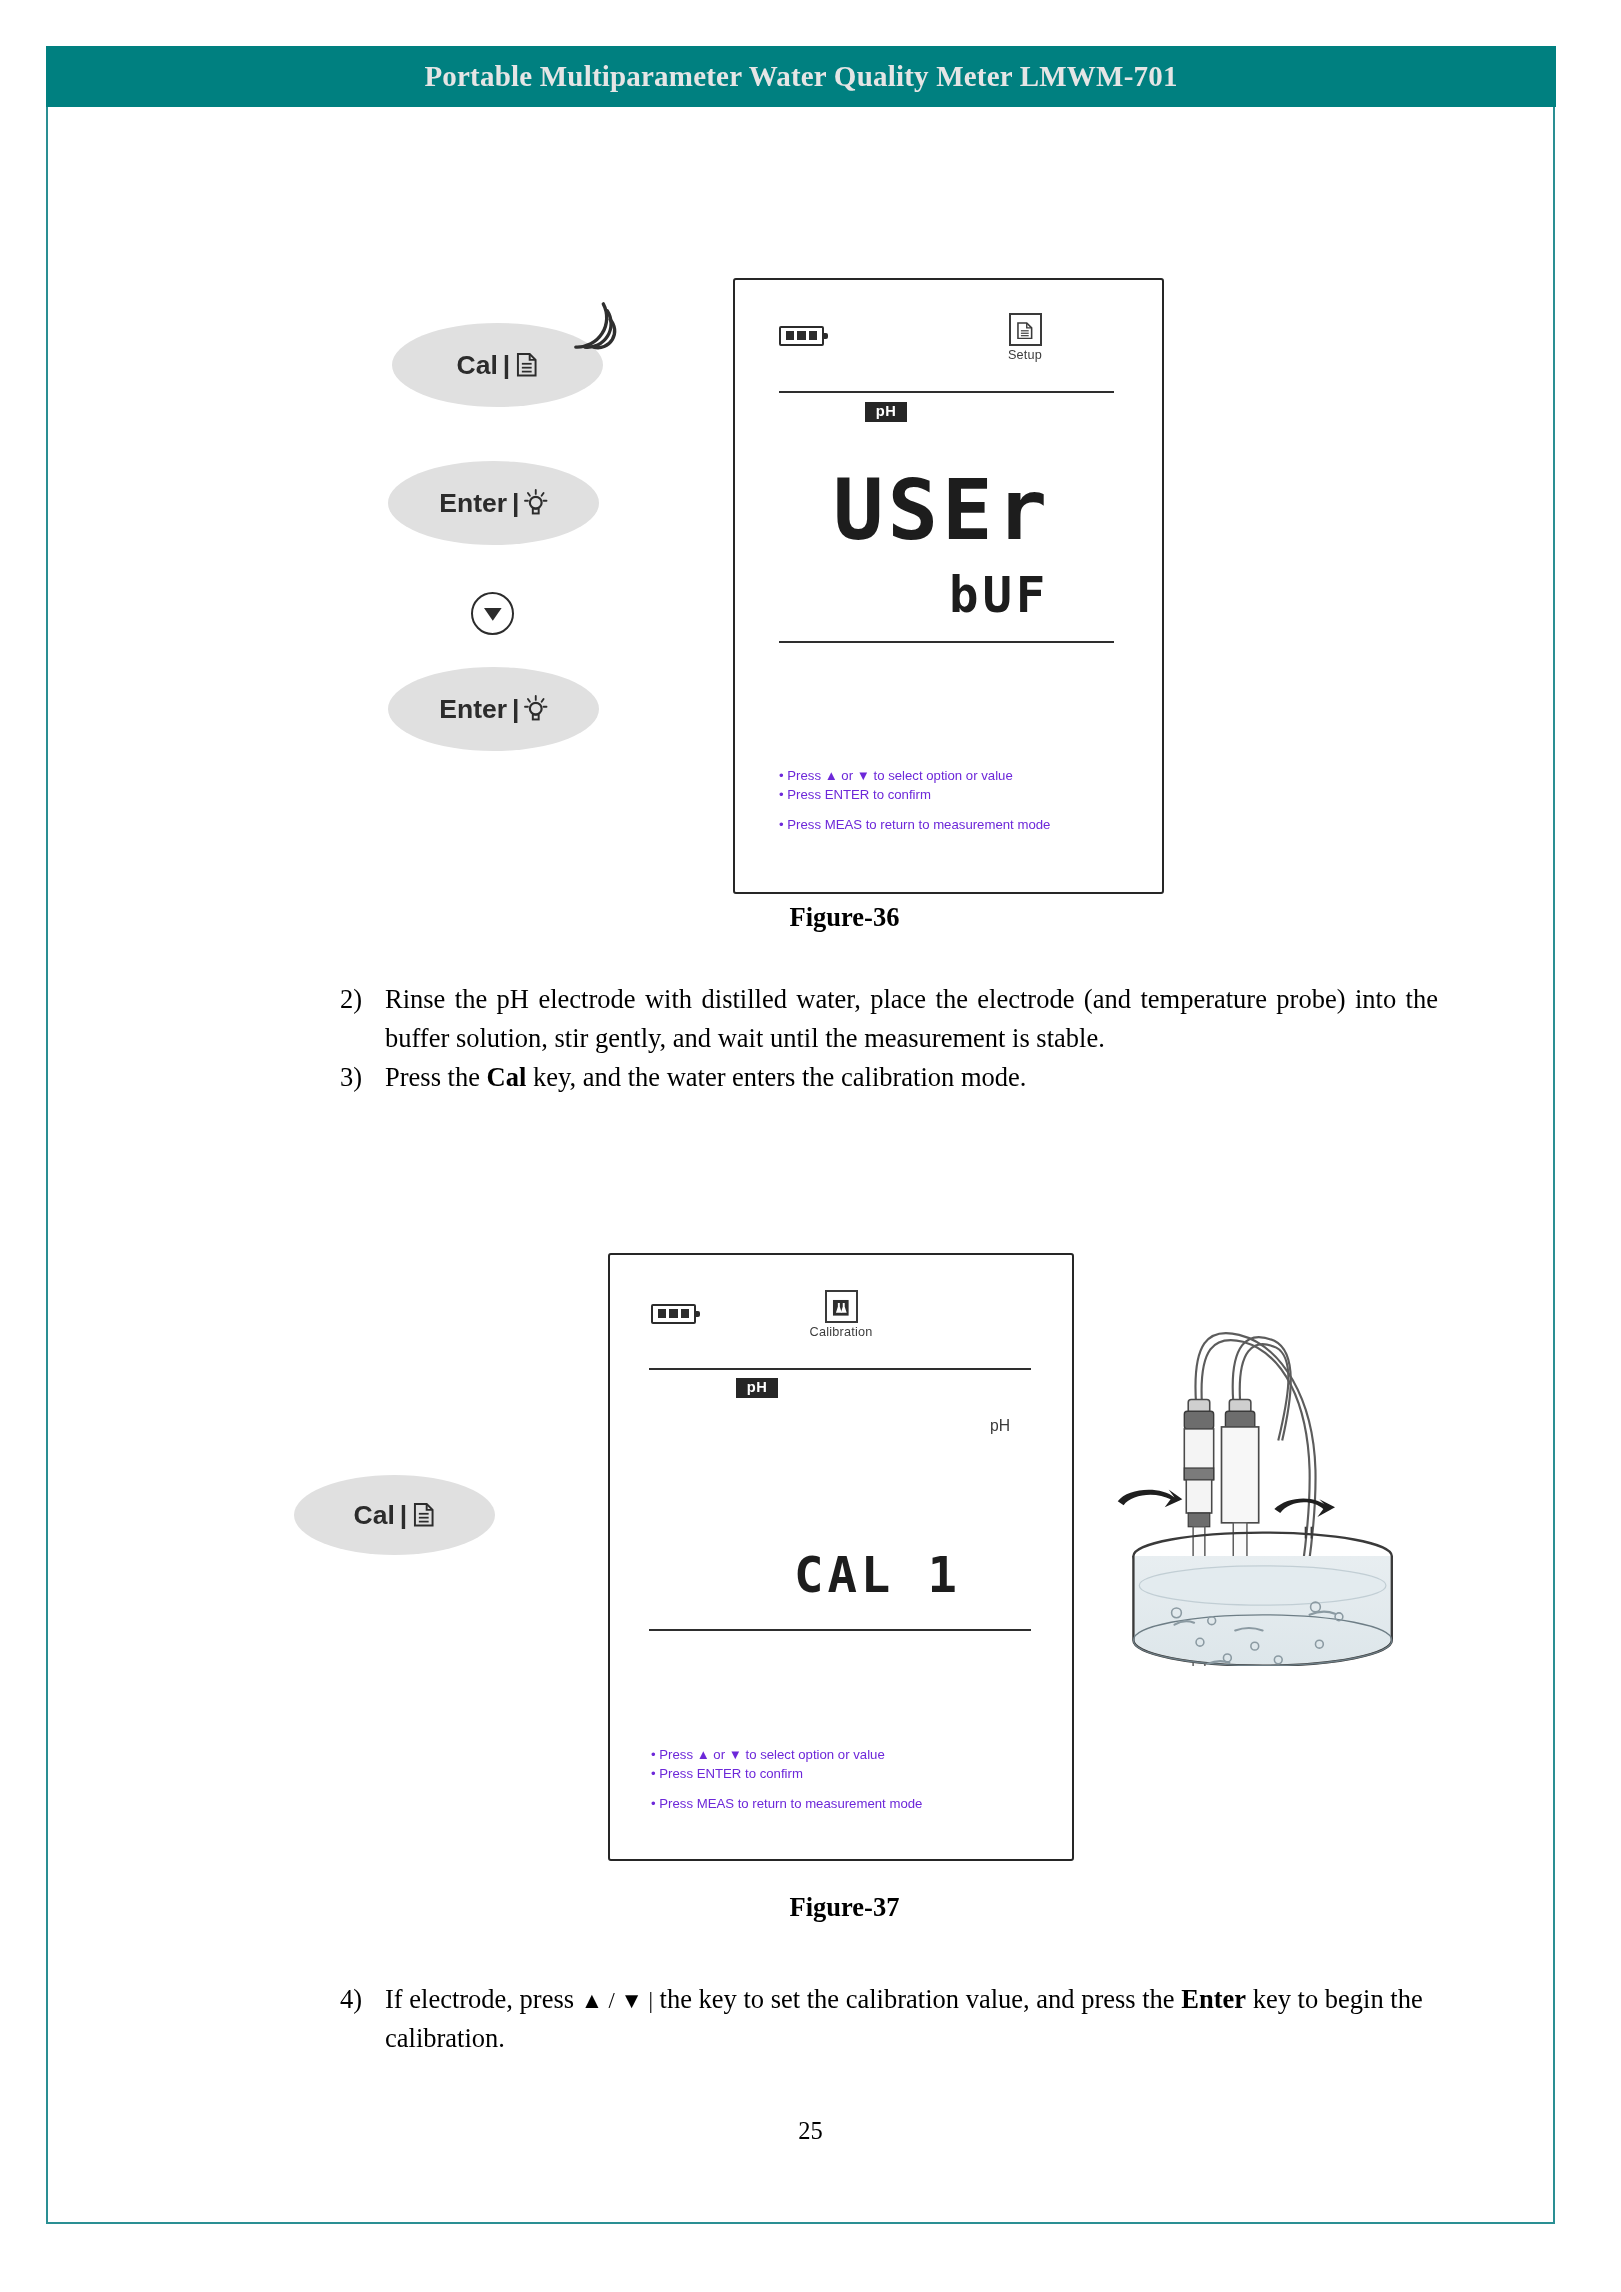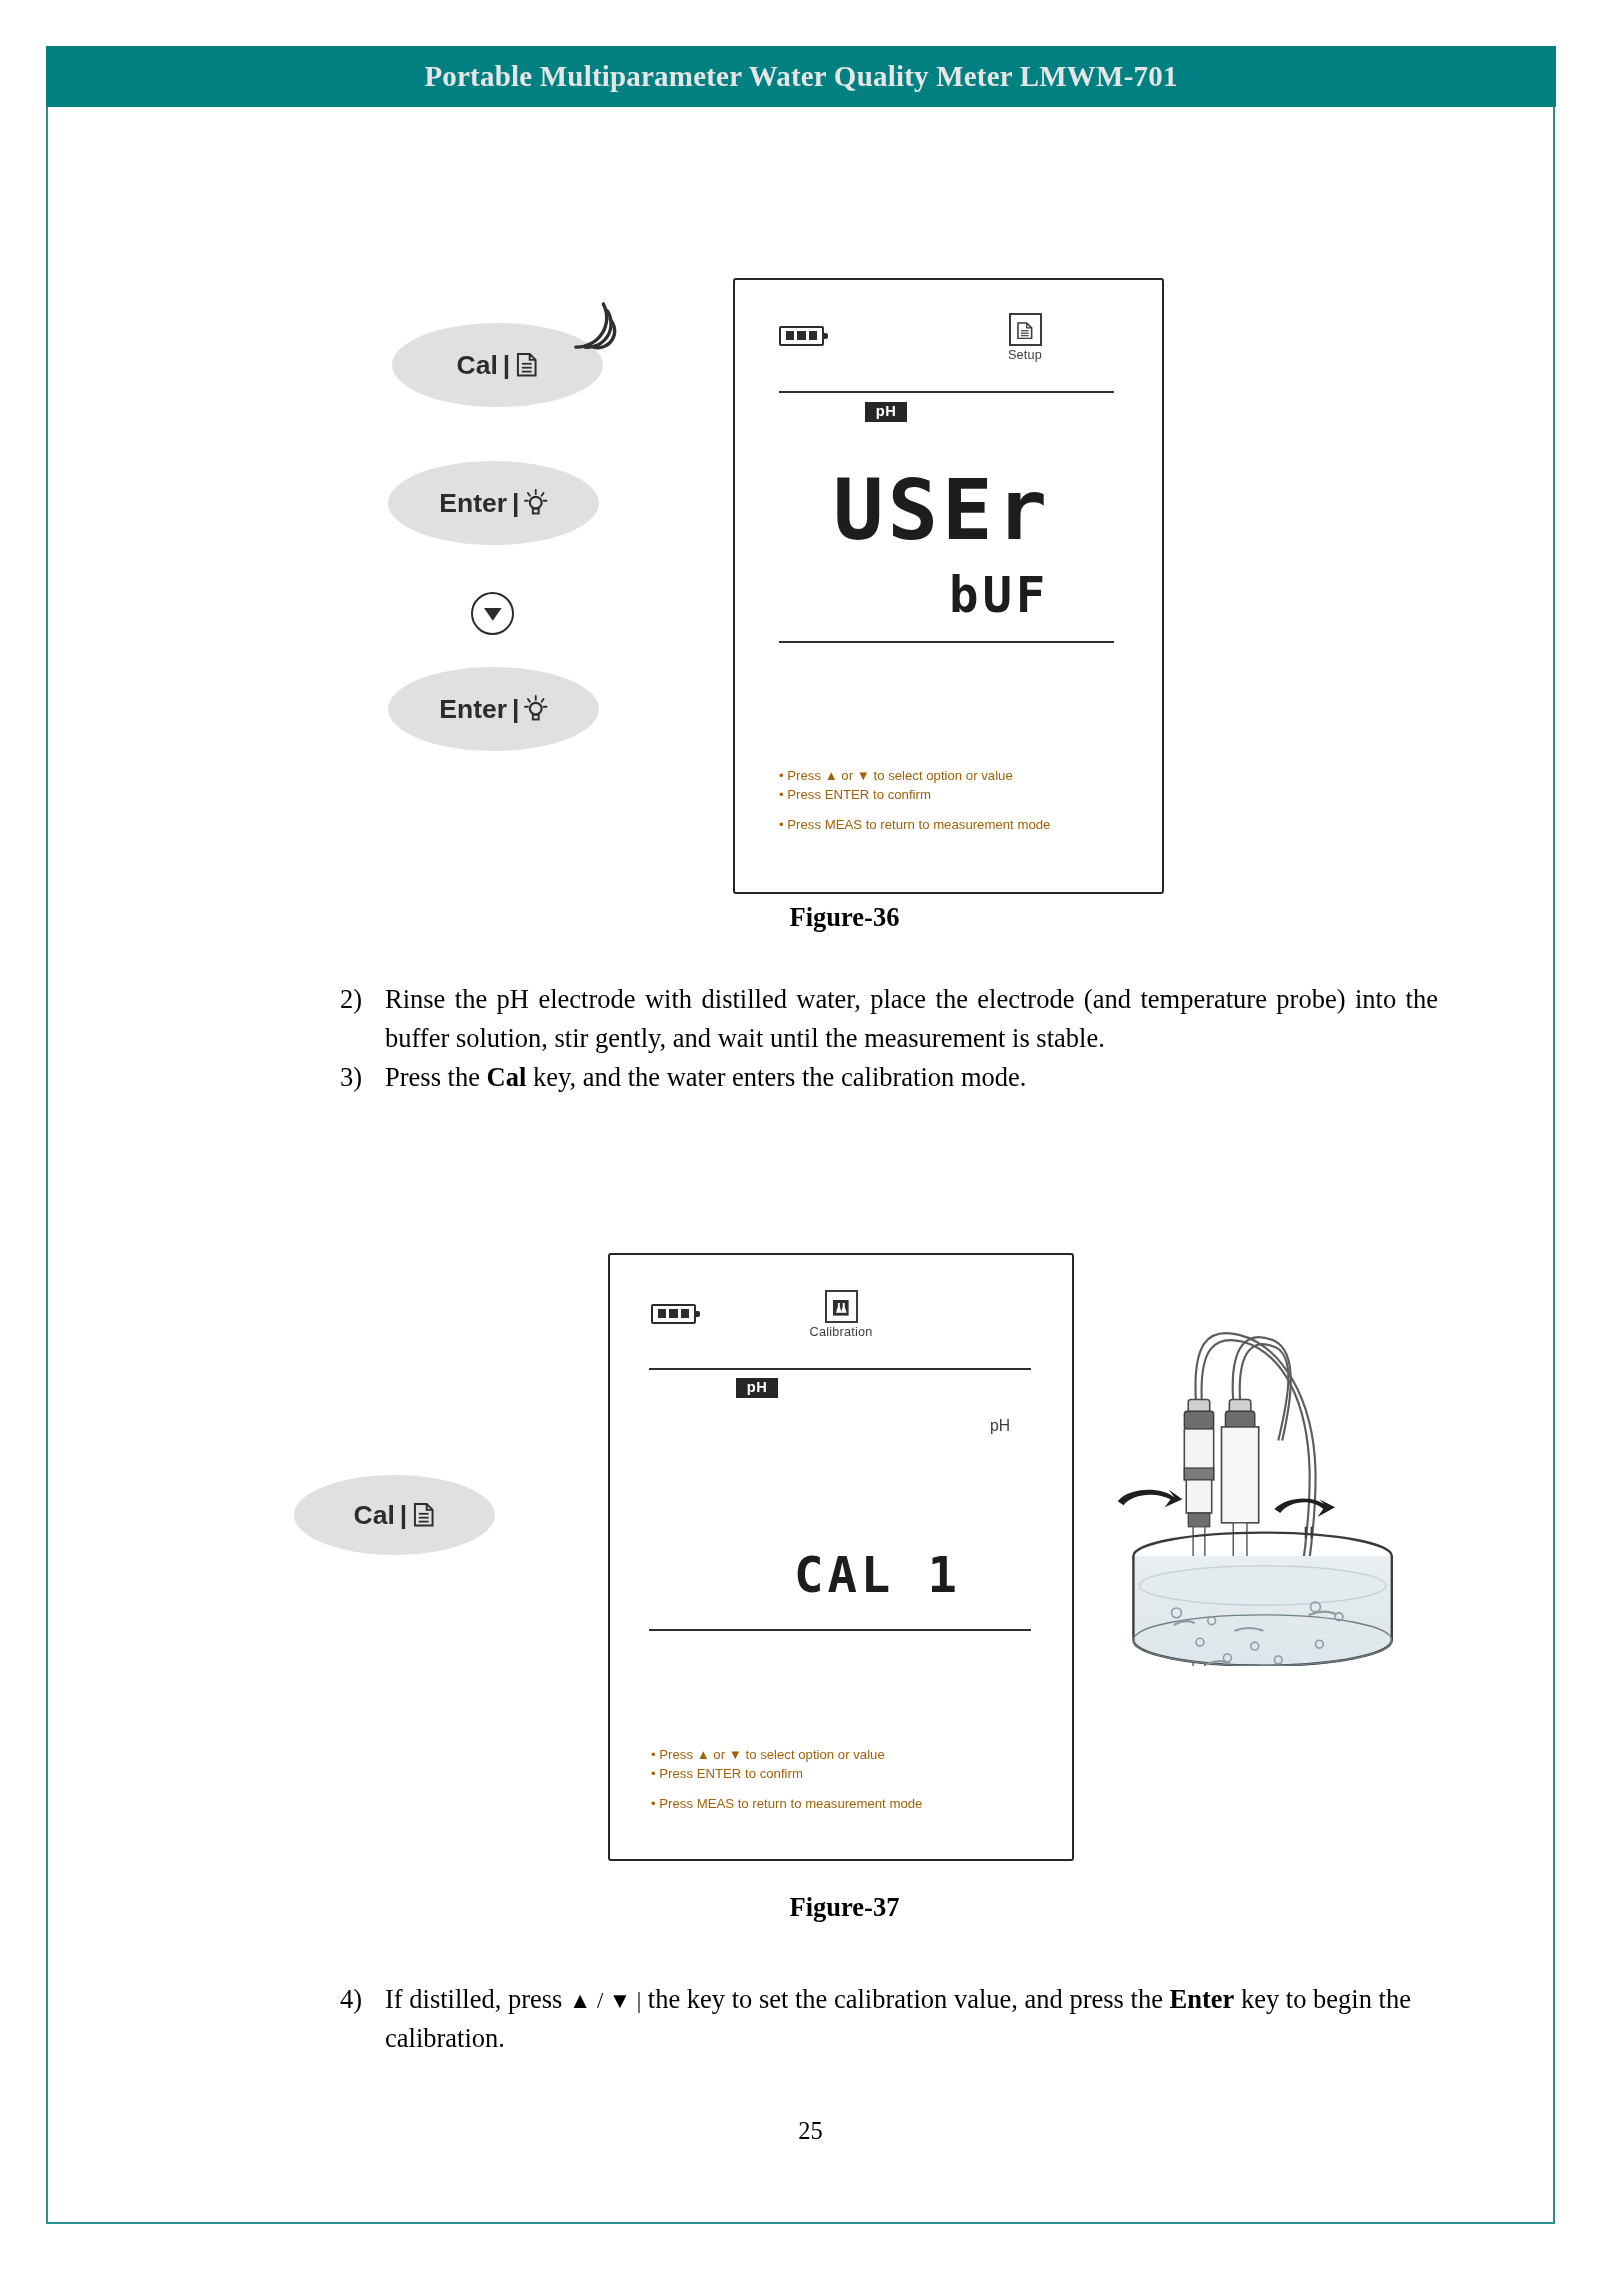--- a/index.html
+++ b/index.html
@@ -140,21 +140,21 @@
   .unit-label {
     position: absolute;
     font-family: "Liberation Sans", sans-serif;
     font-size: 15.7px;
     color: #3a3a3a;
   }
   .hint-block {
     position: absolute;
     font-family: "Liberation Sans", sans-serif;
     font-size: 13.2px;
-    color: #a16207;
+    color: #6d28d9;
     line-height: 1.45;
   }
   .hint-block .sp { display: block; }
   .hint-gap { height: 10.8px; }
 
   
   .key-pill {
     position: absolute;
     background: #e0e0e0;
     border-radius: 50%;
@@ -466,18 +466,18 @@
     <path d="M208 398 q 14 -6 26 -1"></path>
     <path d="M104 448 q 12 -5 22 -1"></path>
   </g>
 </svg>
 
 <div class="fig-caption" style="left:0; top:1892px;">Figure-37</div>
 
 <div class="body-list" style="left:340px; top:1980px; width:1098px;">
   <div class="li">
     <span class="num">4)</span>
-    <span class="txt nojust"><span>If distilled, press </span><span class="tri">▲ / ▼ |</span><span> the key to set the calibration value, and press the </span><b class="kw">Enter</b><span> key to begin the calibration.</span></span>
+    <span class="txt nojust"><span>If electrode, press </span><span class="tri">▲ / ▼ |</span><span> the key to set the calibration value, and press the </span><b class="kw">Enter</b><span> key to begin the calibration.</span></span>
   </div>
 </div>
 
 <div class="page-num" style="left:0; top:2117px;">25</div>
 
 
 </body></html>

